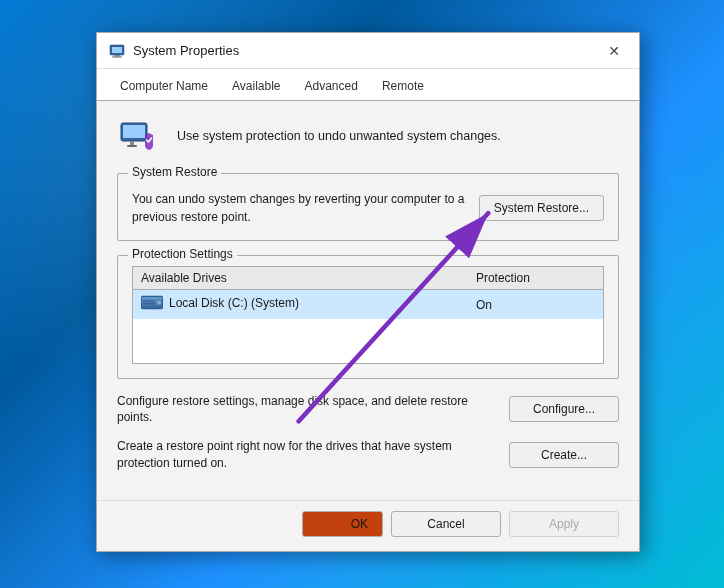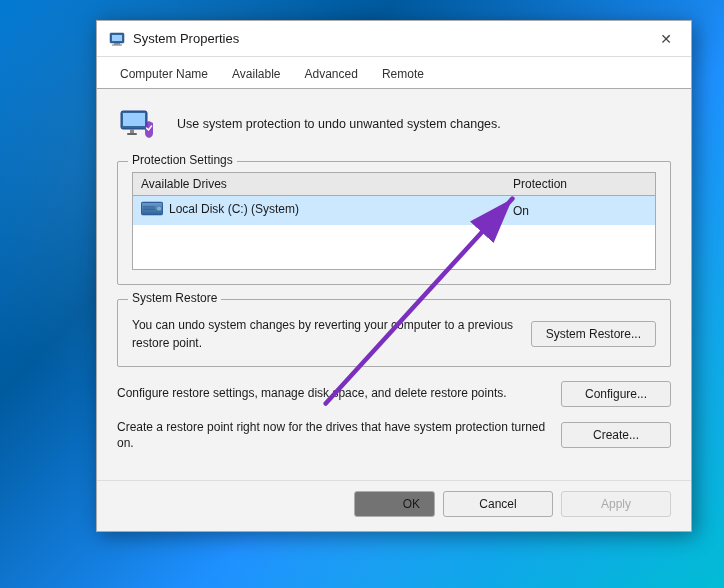--- a/index.html
+++ b/index.html
@@ -39,23 +39,23 @@
     .swirl3 {
       width: 400px; height: 800px;
       bottom: -200px; left: 100px;
       background: radial-gradient(ellipse, #ffffff22 0%, transparent 60%);
       transform: rotate(-20deg);
     }
 
     
     .dialog {
       position: absolute;
-      top: 20px;
+      top: 32px;
       left: 96px;
-      width: 596px;
+      width: 544px;
       background: #f3f3f3;
       border: 1px solid #aaa;
       box-shadow: 4px 4px 20px rgba(0,0,0,0.4);
     }
 
     
     .title-bar {
       background: #ffffff;
       padding: 8px 12px;
       display: flex;
@@ -183,21 +183,21 @@
       color: #1a1a1a;
       white-space: nowrap;
       min-width: 110px;
       text-align: center;
     }
     .btn-primary {
       background: #f0f0f0;
     }
     .btn-ok {
       min-width: 75px;
-      background: #737373;
+      background: #c2410c;
       padding-left: 48px;
     }
     .btn-disabled {
       color: #aaa;
       border-color: #d0d0d0;
       background: #f0f0f0;
       cursor: default;
     }
 
     
@@ -305,20 +305,29 @@
           <rect x="6" y="8" width="22" height="13" fill="#99ccff"></rect>
 
           <rect x="13" y="24" width="4" height="4" fill="#888"></rect>
           <rect x="10" y="28" width="10" height="2" rx="1" fill="#666"></rect>
 
           <path d="M28 18 L28 28 Q28 32 32 33 Q36 32 36 28 L36 18 L32 16 Z" fill="#7b2fbe" opacity="0.85"></path>
           <path d="M29.5 23 L31.5 25 L34.5 21" stroke="white" stroke-width="1.5" fill="none" stroke-linecap="round" stroke-linejoin="round"></path>
         </svg>
       </div>
       <span class="header-text">Use system protection to undo unwanted system changes.</span>
+    </div>
+
+    <div class="group-box">
+      <span class="group-box-label">System Restore</span>
+      <div class="restore-section">
+        <span class="restore-desc">You can undo system changes by reverting
+your computer to a previous restore point.</span>
+        <button class="btn btn-primary">System Restore...</button>
+      </div>
     </div>
 
     <div class="group-box">
       <span class="group-box-label">Protection Settings</span>
       <table class="drive-table">
         <thead>
           <tr>
             <th>Available Drives</th>
             <th>Protection</th>
           </tr>
@@ -349,29 +358,20 @@
           <tr>
               <td colspan="2" style="height:22px;"></td>
             </tr>
           <tr>
               <td colspan="2" style="height:22px;"></td>
             </tr>
         </tbody>
       </table>
     </div>
 
-    <div class="group-box">
-      <span class="group-box-label">System Restore</span>
-      <div class="restore-section">
-        <span class="restore-desc">You can undo system changes by reverting
-your computer to a previous restore point.</span>
-        <button class="btn btn-primary">System Restore...</button>
-      </div>
-    </div>
-
     <div class="action-row">
       <span class="action-desc">Configure restore settings, manage disk space, and
 delete restore points.</span>
       <button class="btn">Configure...</button>
     </div>
 
     <div class="action-row">
       <span class="action-desc">Create a restore point right now for the drives that
 have system protection turned on.</span>
       <button class="btn">Create...</button>

